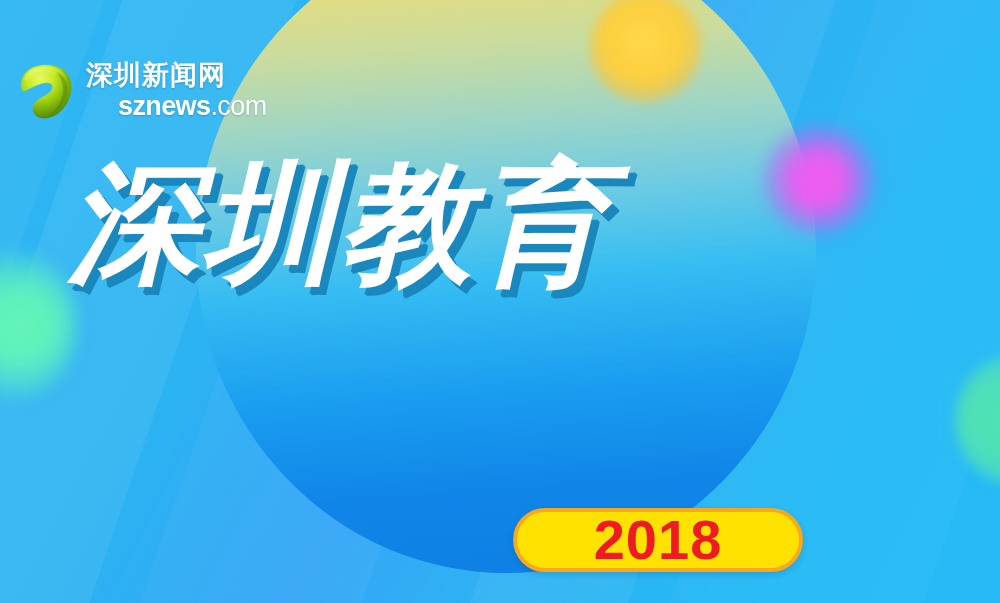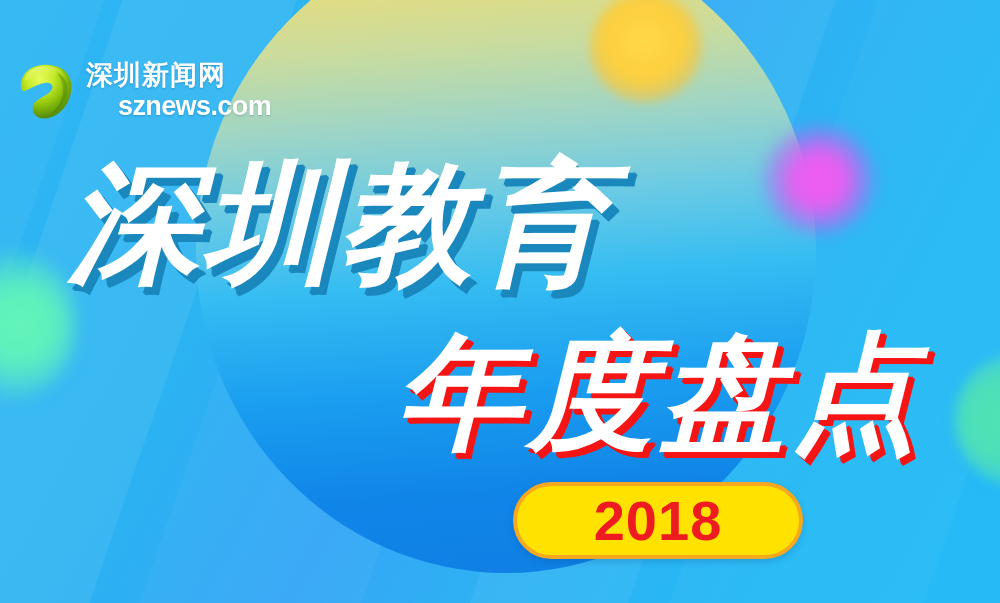--- a/index.html
+++ b/index.html
@@ -104,21 +104,21 @@
     text-shadow: 0 1px 2px rgba(0,60,120,0.28);
   }
   .logo-en {
     margin-top: 4px;
     font-size: 27px;
     color: #ffffff;
     letter-spacing: -0.6px;
     text-shadow: 0 1px 2px rgba(0,60,120,0.28);
   }
   .logo-en .strong { font-weight: 700; margin-left: 32px; }
-  .logo-en .light  { font-weight: 700; }
+  .logo-en .light  { font-weight: 400; }
 
   
   .headline { position: absolute; inset: 0; z-index: 15; pointer-events: none; margin-top: 18px; }
 
   .line1 {
     position: absolute;
     left: 68px;
     top: 140px;
     font-size: 132px;
     font-weight: 700;
@@ -146,23 +146,23 @@
     text-shadow:
        4px 4px 0 #f51515,
        5px 5px 0 #f51515,
        6px 6px 0 #f51515;
   }
 
   
   .year-pill {
     position: absolute;
     left: 513px;
-    top: 482px;
+    top: 508px;
     width: 290px;
-    height: 77px;
+    height: 64px;
     border-radius: 40px;
     background: #ffe200;
     border: 4px solid #f6a81e;
     box-sizing: border-box;
     display: flex;
     align-items: center;
     justify-content: center;
     z-index: 18;
     box-shadow: 0 3px 6px rgba(0,50,110,0.18);
   }
@@ -218,20 +218,19 @@
       </svg>
     </span>
     <span class="logo-words">
       <span class="logo-cn">深圳新闻网</span>
       <span class="logo-en"><span class="strong">sznews</span><span class="light">.com</span></span>
     </span>
   </div>
 
   <div class="headline">
     <div class="line1">深圳教育</div>
-    <div class="line2">年度盘点</div>
   </div>
 
   <div class="year-pill">
     <span>2018</span>
   </div>
 
 </div>
 
 </body></html>

